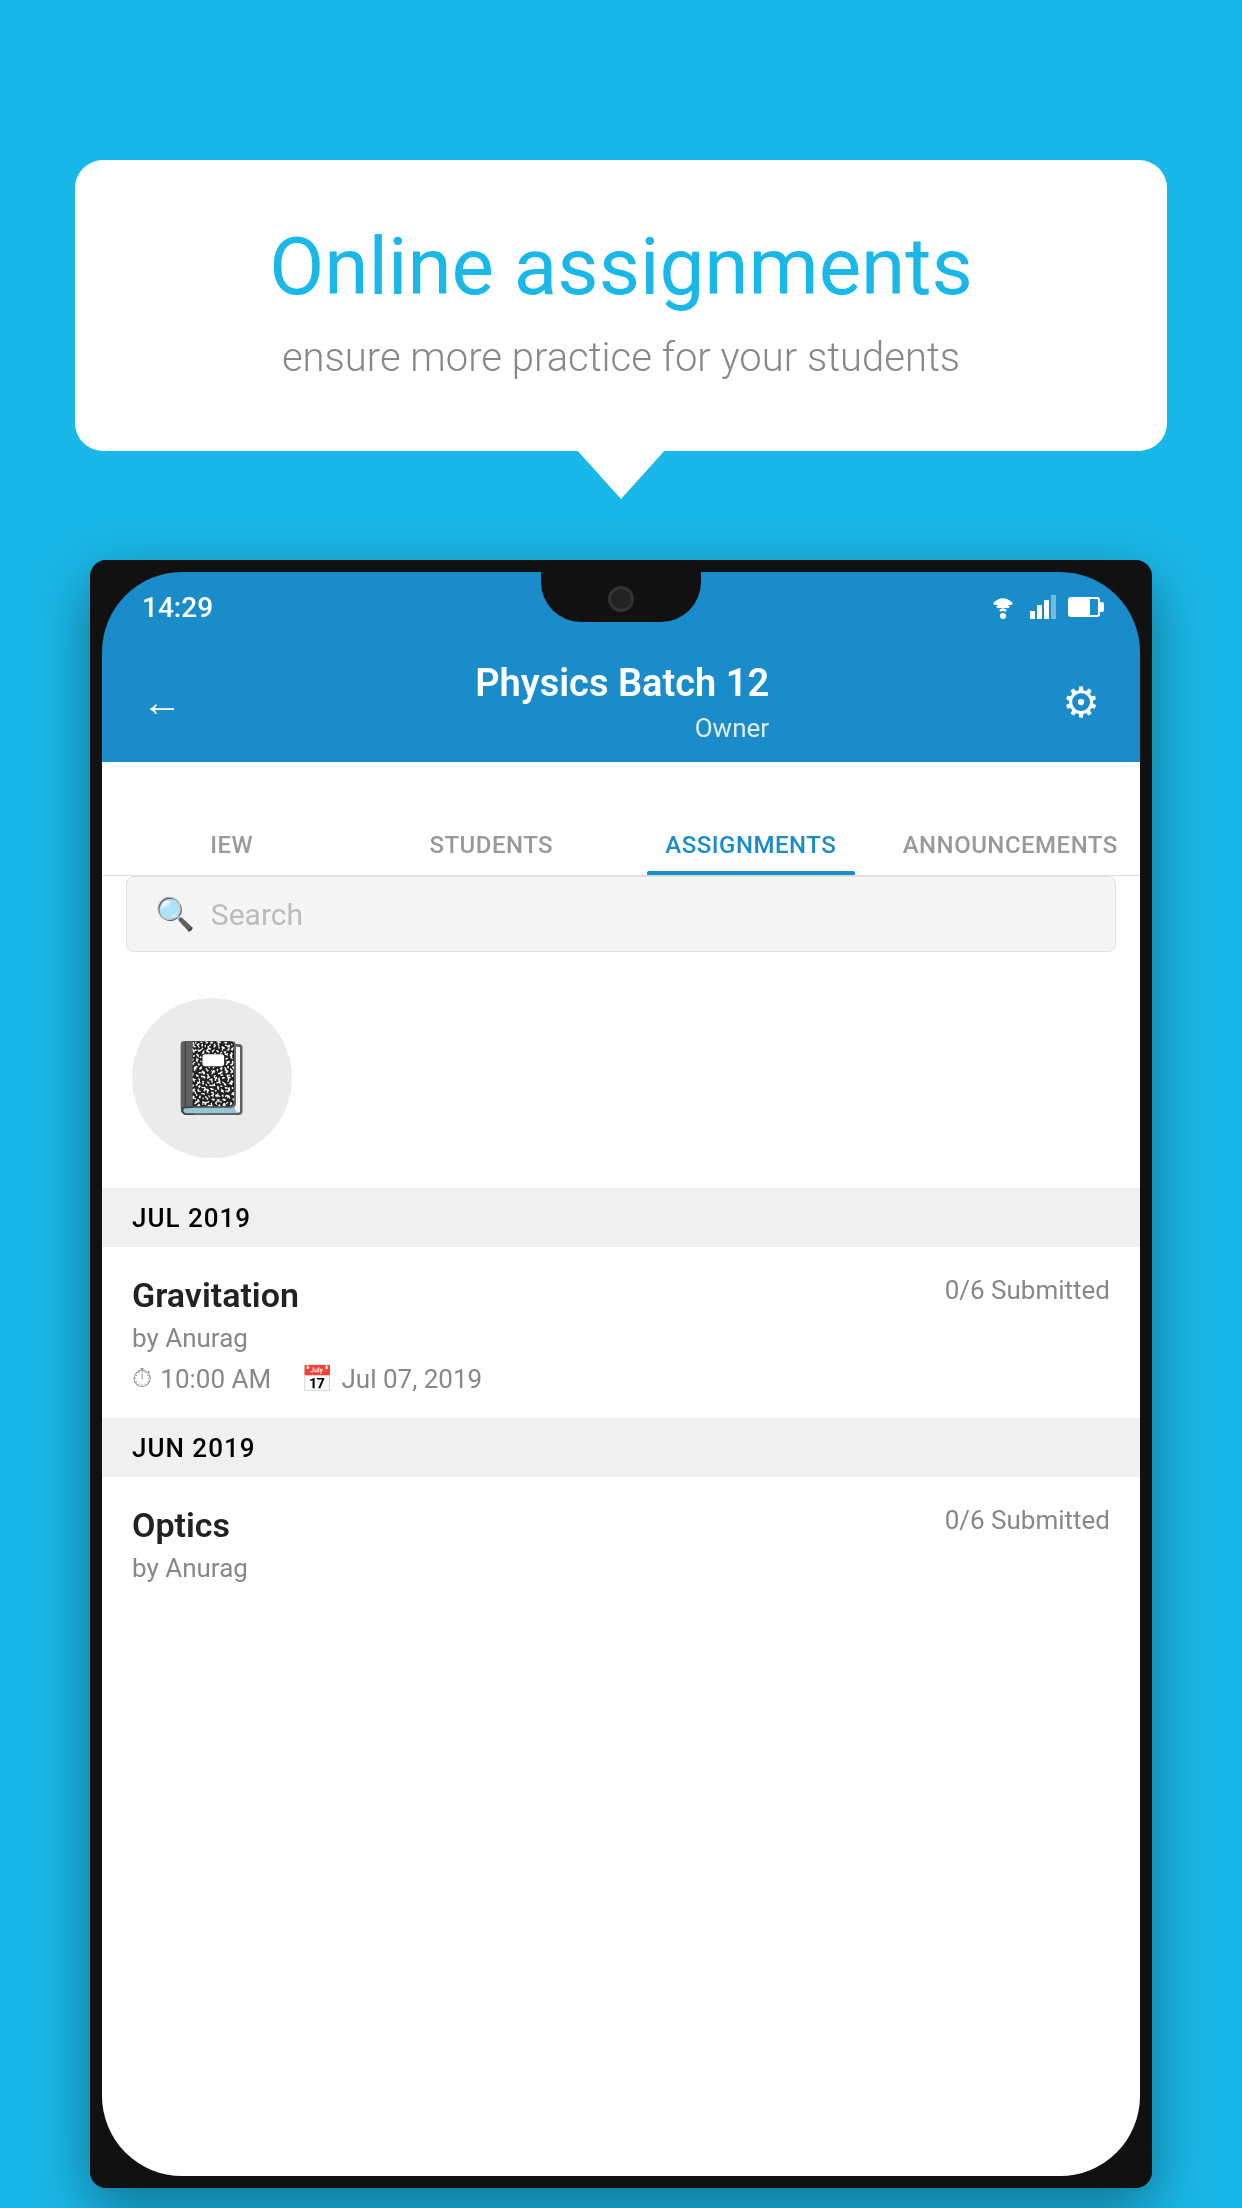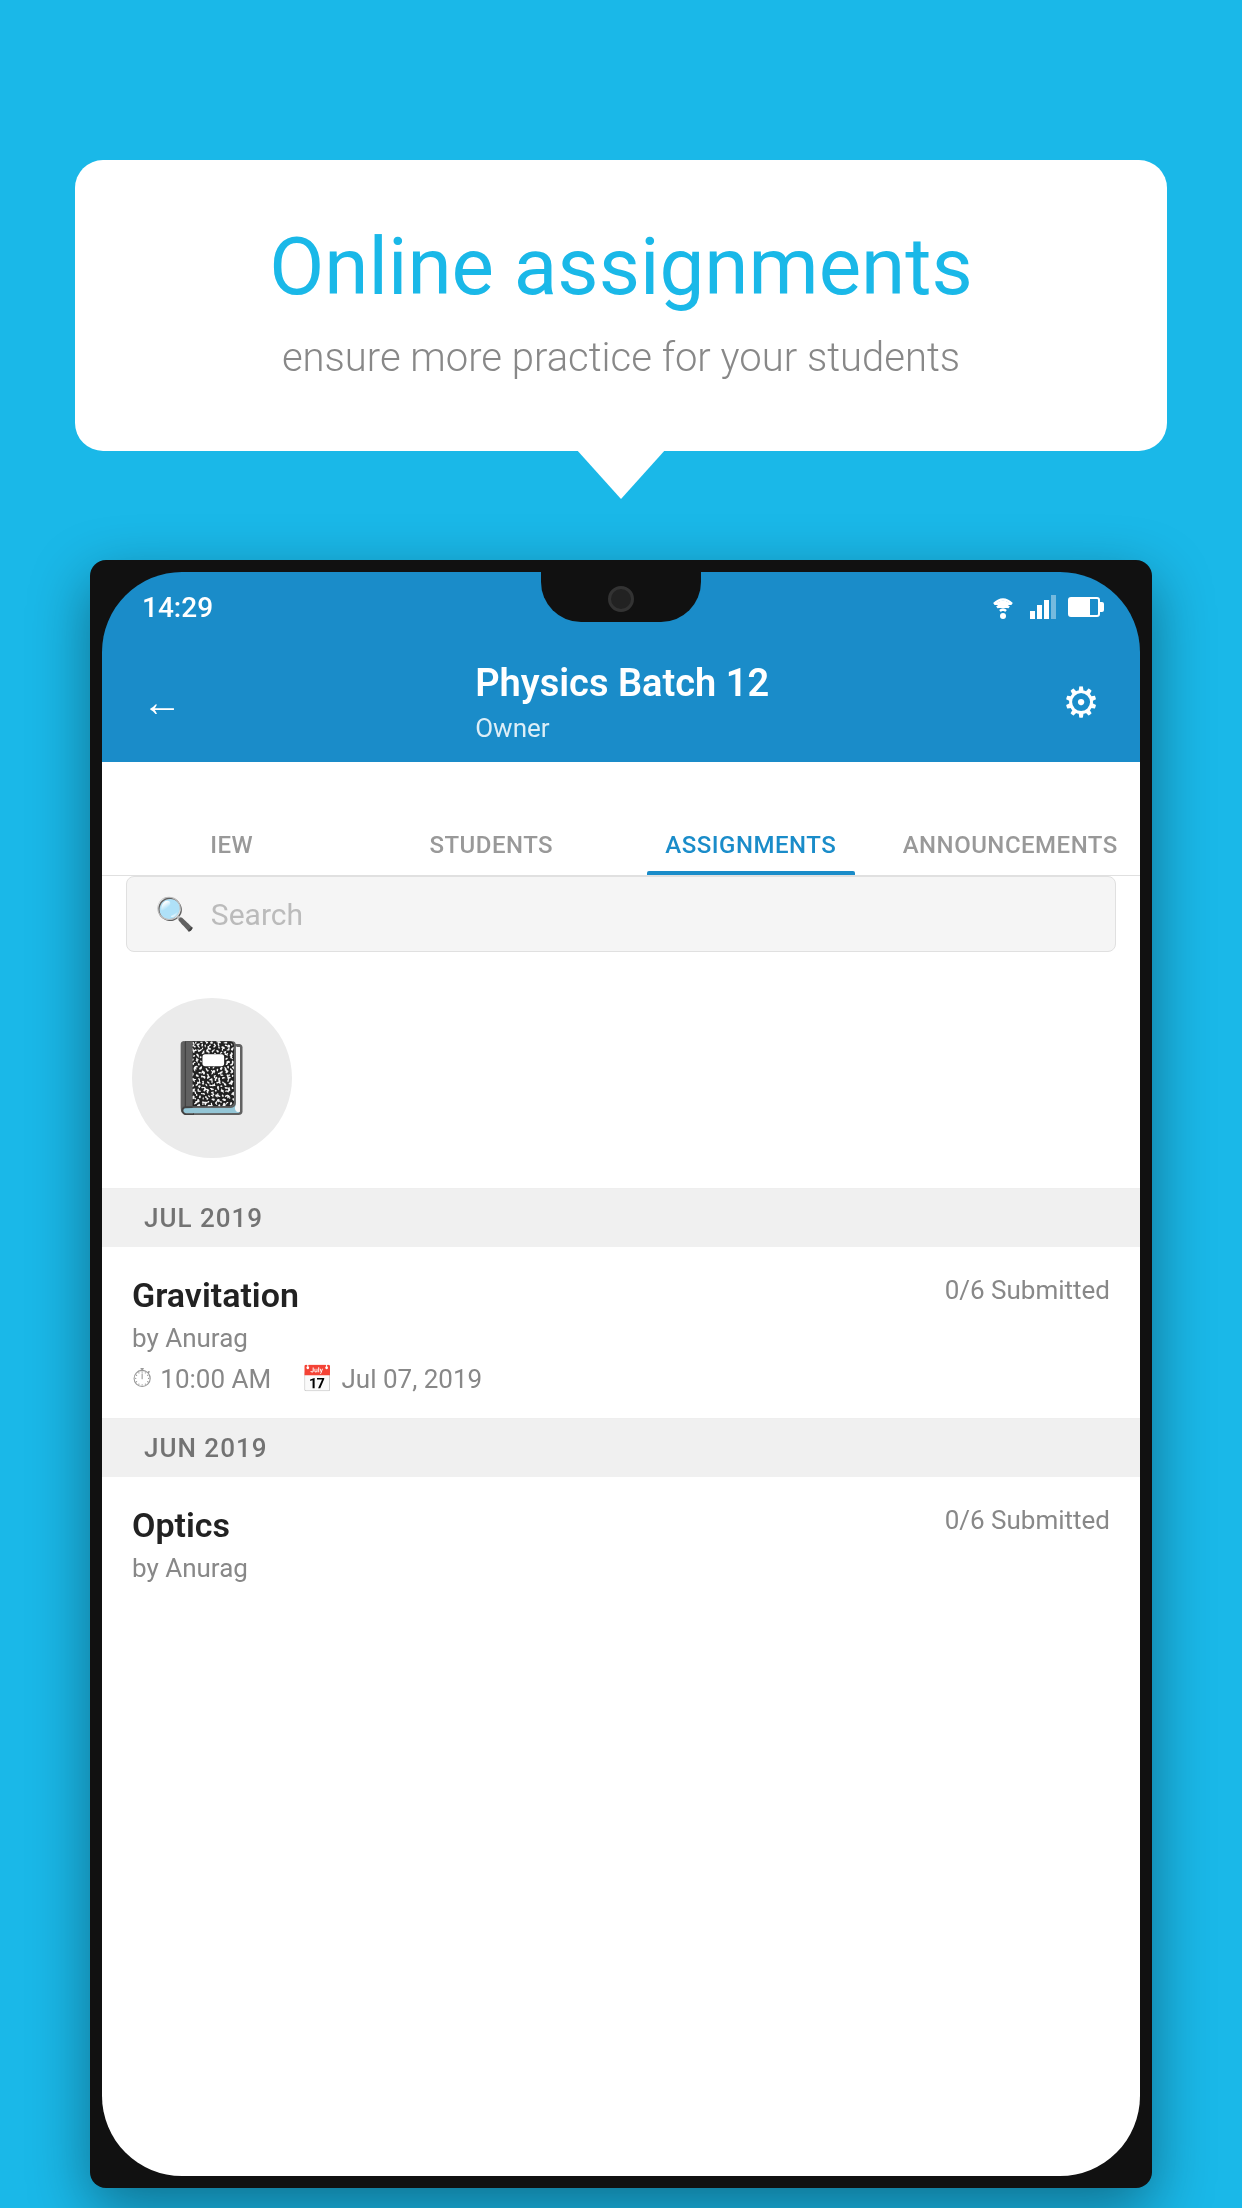--- a/index.html
+++ b/index.html
@@ -175,21 +175,21 @@
       z-index: 40;
     }
 
     .back-arrow {
       color: white;
       font-size: 40px;
       cursor: pointer;
     }
 
     .header-title-area {
-      text-align: left;
+      text-align: right;
     }
 
     .header-title {
       color: white;
       font-size: 38px;
       font-weight: 600;
     }
 
     .header-subtitle {
       color: rgba(255,255,255,0.85);
@@ -321,23 +321,23 @@
       border-radius: 8px;
       padding: 22px 36px;
       font-size: 28px;
       font-weight: 500;
       cursor: pointer;
     }
 
     
     .month-separator {
       background: #f0f0f0;
-      padding: 14px 42px;
+      padding: 14px 30px;
       font-size: 26px;
-      color: #737373;
+      color: #000000;
       font-weight: 500;
       letter-spacing: 1px;
     }
 
     
     .assignment-item {
       padding: 28px 30px 24px;
       border-bottom: 1px solid #eee;
       background: white;
     }

